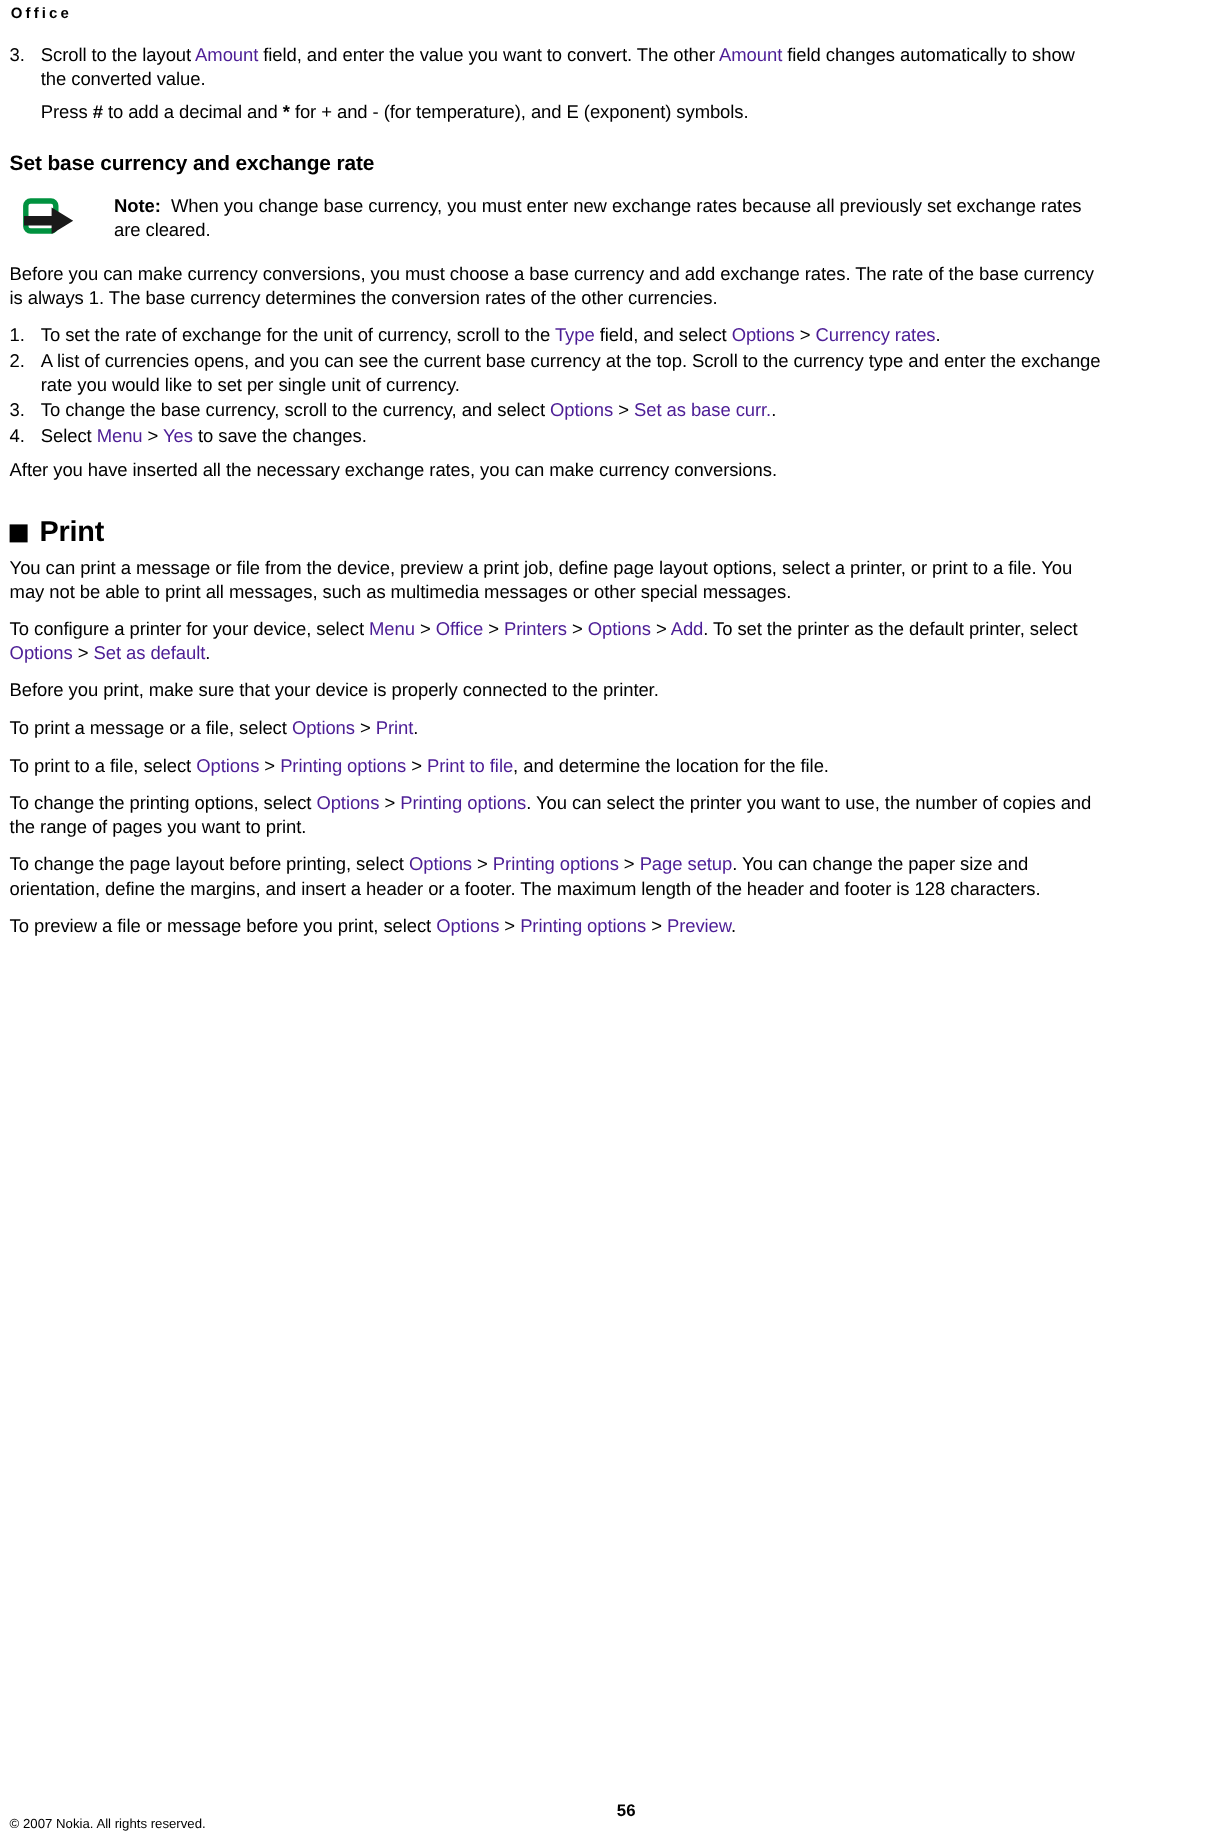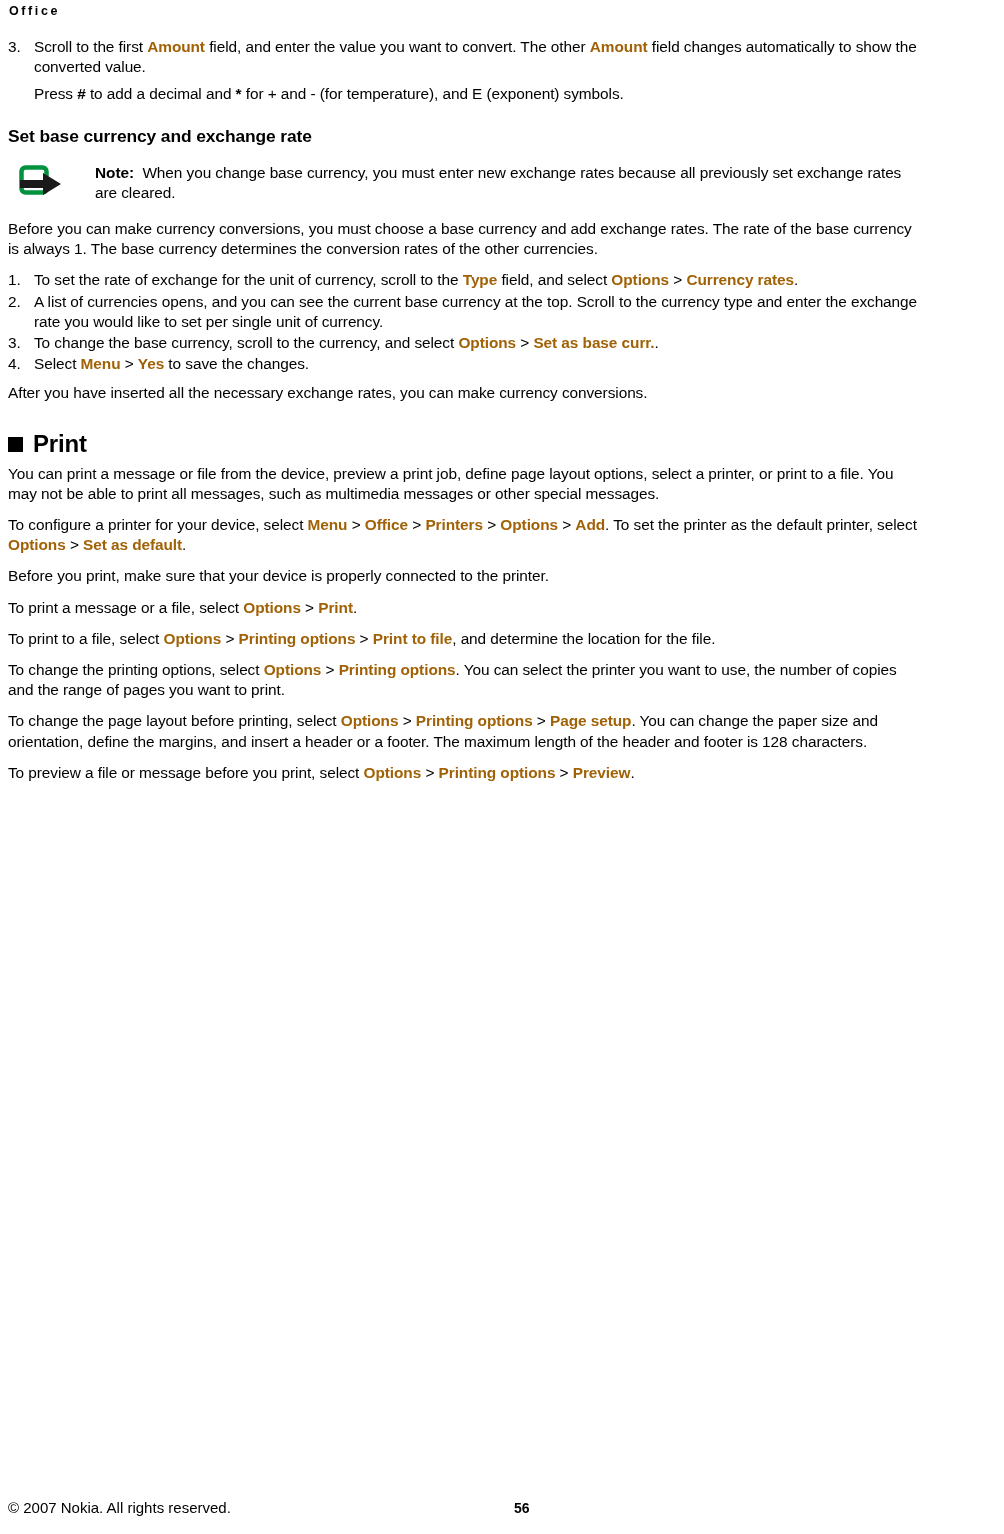--- a/index.html
+++ b/index.html
@@ -117,43 +117,43 @@
     height: 34px;
   }
   .note p {
     margin: 16px;
   }
   .note .note-label {
     font-weight: bold;
   }
   
   .ui {
-    color: #a16207;
-    font-weight: bold;
+    color: #4c1d95;
+    font-weight: normal;
   }
   .sep {
     color: #000;
     font-weight: normal;
   }
   .bold {
     font-weight: bold;
   }
   
   .footer {
     position: absolute;
     left: 8px;
     right: 8px;
     bottom: 14px;
     height: 20px;
   }
   .footer .copy {
     position: absolute;
     left: 0;
-    top: 0;
-    font-size: 15px;
+    top: 12px;
+    font-size: 11px;
     line-height: 16px;
     color: #000;
   }
   .footer .pageno {
     position: absolute;
     left: 506px;
     top: 0;
     font-size: 14px;
     font-weight: bold;
     line-height: 16px;
@@ -165,21 +165,21 @@
 
 <div class="page">
 
   <div class="running-header">Office</div>
 
   <div class="content">
 
     <ol class="steps">
       <li>
         <span class="num">3.</span>
-        <span><span>Scroll to the first </span><span class="ui">Amount</span><span> field, and enter the value you want to convert. The other </span><span class="ui">Amount</span><span> field changes automatically to show the converted value.</span></span>
+        <span><span>Scroll to the layout </span><span class="ui">Amount</span><span> field, and enter the value you want to convert. The other </span><span class="ui">Amount</span><span> field changes automatically to show the converted value.</span></span>
         <p class="sub-para"><span>Press </span><span class="bold">#</span><span> to add a decimal and </span><span class="bold">*</span><span> for + and - (for temperature), and E (exponent) symbols.</span></p>
       </li>
     </ol>
 
     <div class="head-sub">Set base currency and exchange rate</div>
 
     <div class="note">
       <span class="note-icon">
         <svg width="48" height="34" viewBox="0 0 48 34" xmlns="http://www.w3.org/2000/svg">
           <rect x="2.5" y="2.5" width="25" height="25" rx="4" ry="4" fill="none" stroke="#00923f" stroke-width="4.5"></rect>

